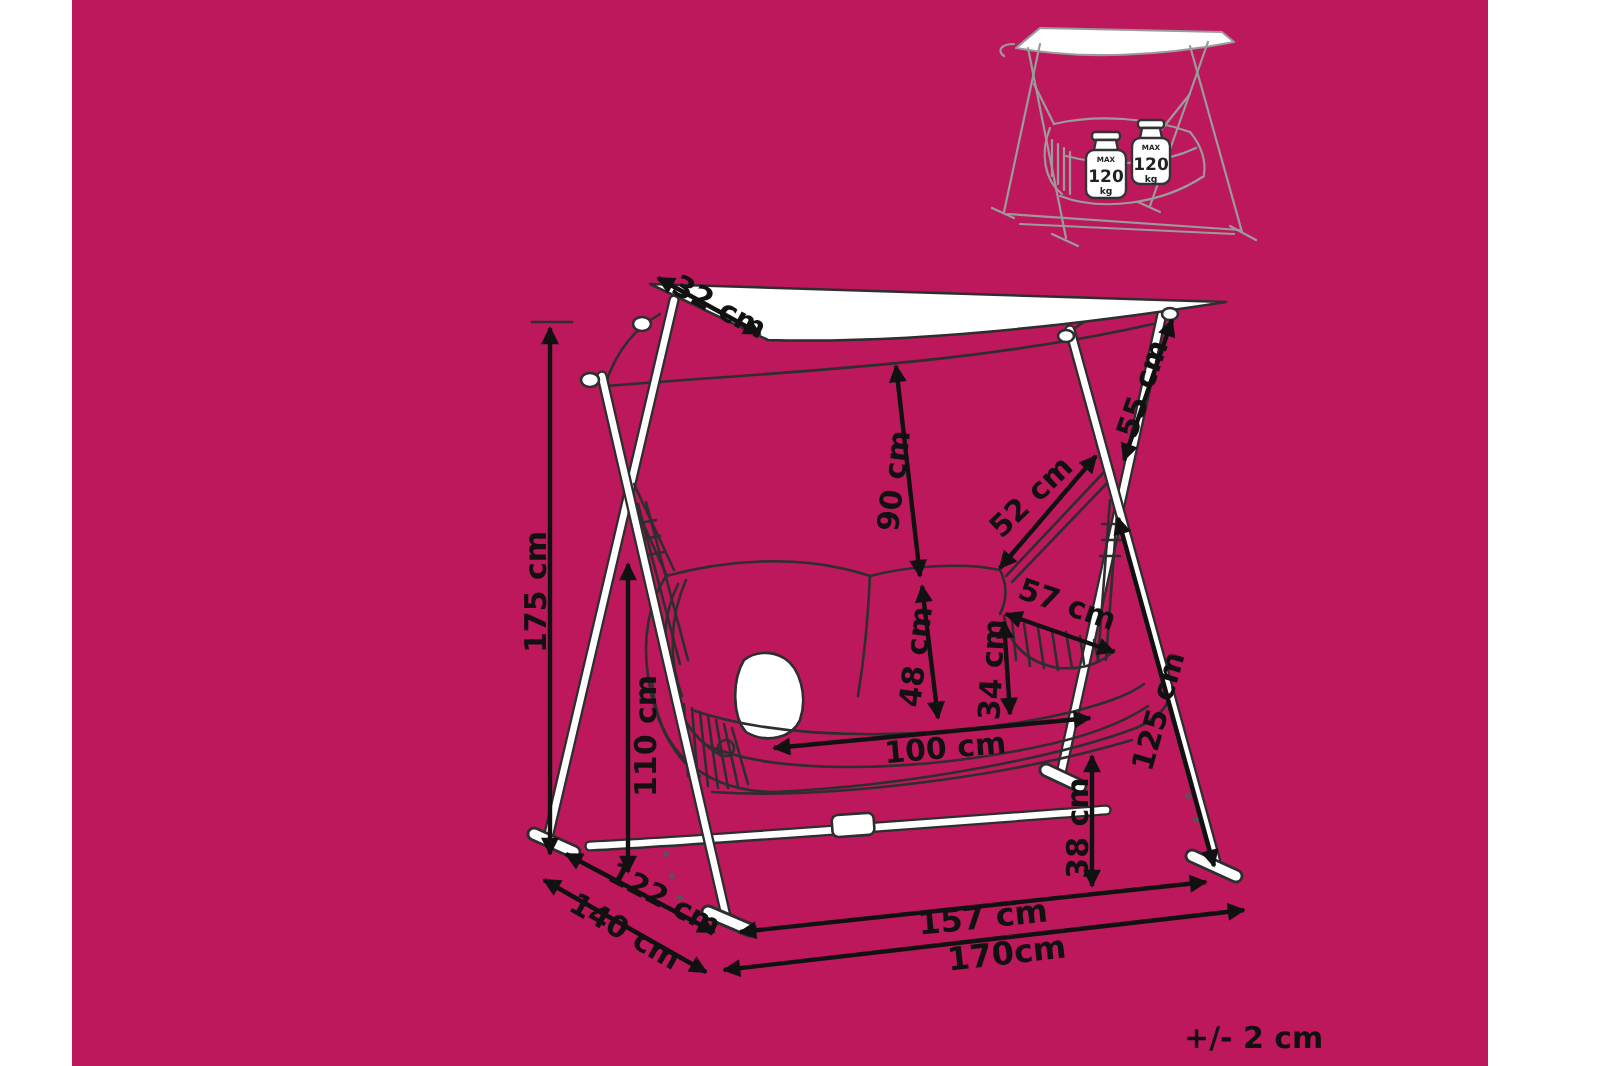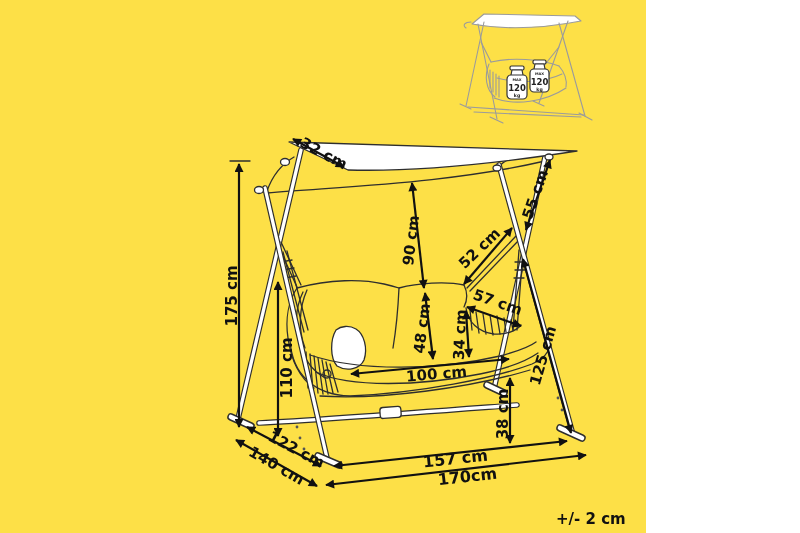--- a/index.html
+++ b/index.html
@@ -1,17 +1,17 @@
 <!DOCTYPE html>
 <html><head>
 <meta charset="utf-8">
 <style>
   html,body{margin:0;padding:0;background:#fff;}
-  .stage{position:relative;width:646px;height:533px;background:#fde047;overflow:hidden;
-         font-family:"DejaVu Sans",sans-serif;}
+  .stage{position:relative;width:708px;height:533px;background:#be185d;overflow:hidden;
+         font-family:"DejaVu Sans",sans-serif;margin-left:36px;}
   svg{display:block;}
   
   .ln{stroke:#2e2e2e;stroke-width:1.3;fill:none;stroke-linecap:round;stroke-linejoin:round;}
   .lnw{stroke:#2e2e2e;stroke-width:1.3;fill:#ffffff;stroke-linejoin:round;}
   .t-o{stroke:#2e2e2e;stroke-width:5.6;fill:none;stroke-linecap:round;}
   .t-i{stroke:#ffffff;stroke-width:3.3;fill:none;stroke-linecap:round;}
   .f-o{stroke:#2e2e2e;stroke-width:7.5;fill:none;stroke-linecap:round;}
   .f-i{stroke:#ffffff;stroke-width:4.6;fill:none;stroke-linecap:round;}
   .hole{fill:#555;}
   

